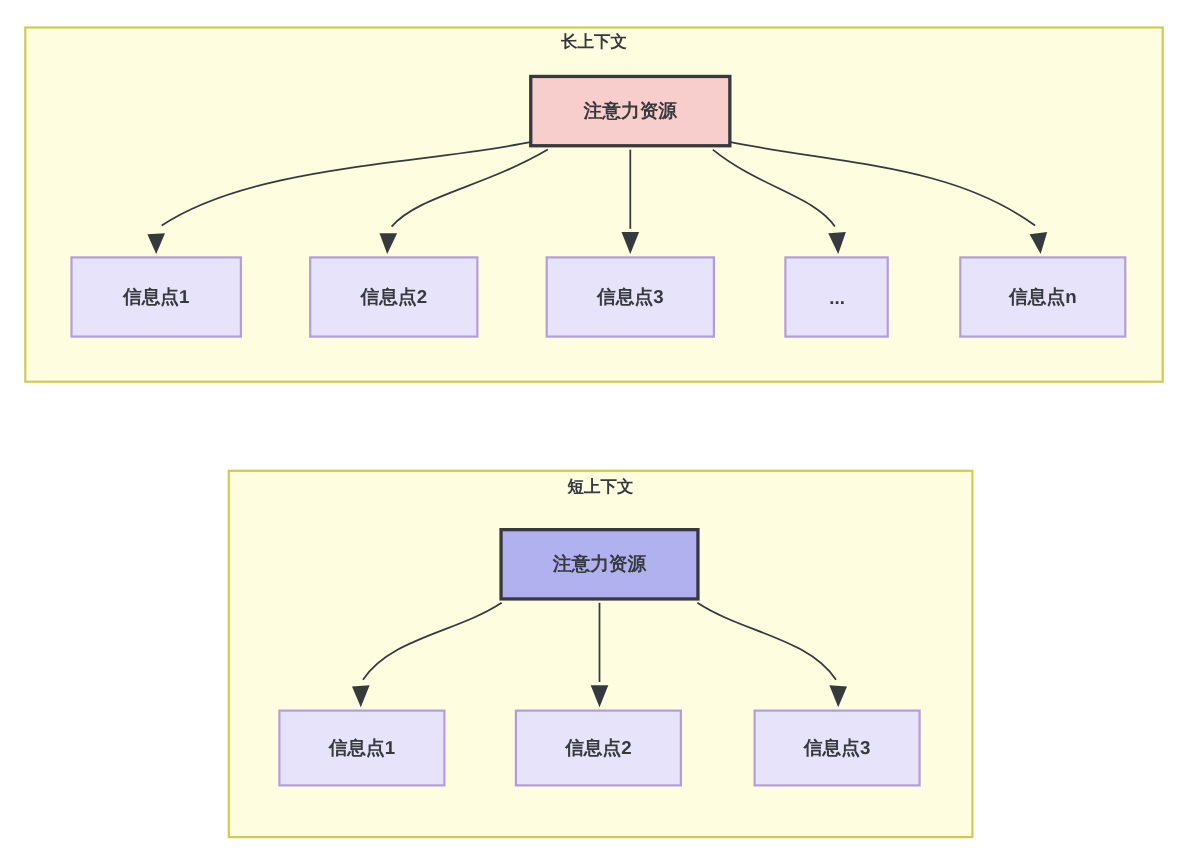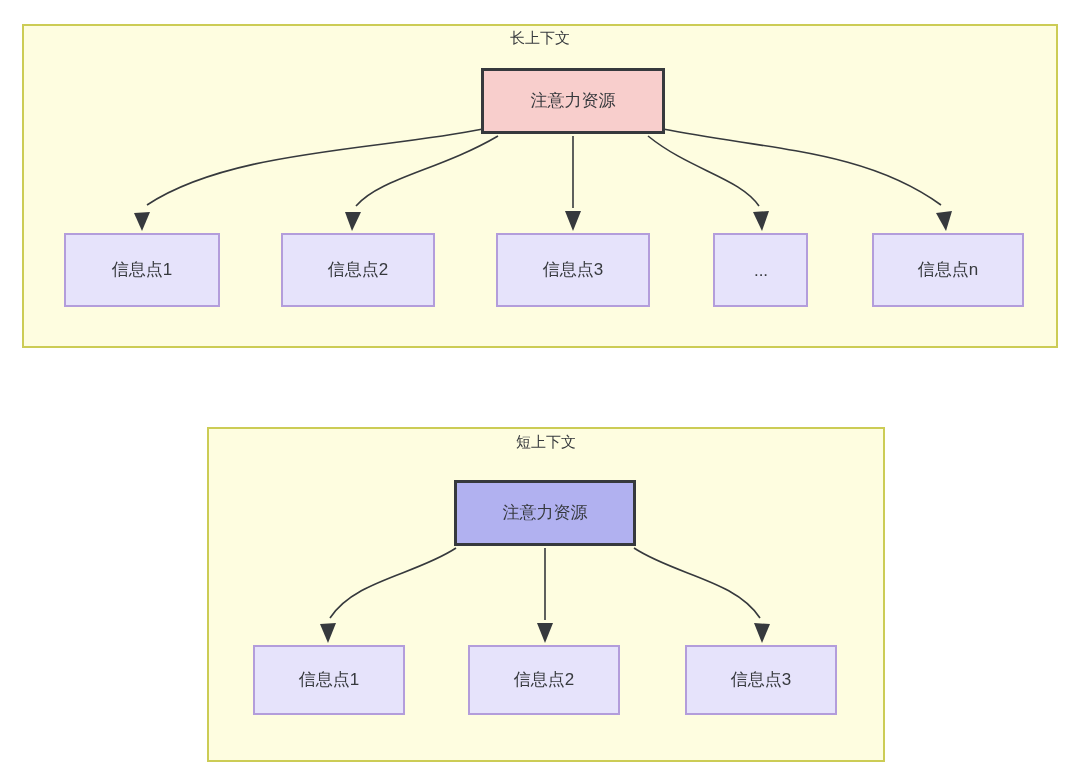--- a/index.html
+++ b/index.html
@@ -13,20 +13,21 @@
     font-family: "Liberation Sans", "DejaVu Sans", sans-serif;
     overflow: hidden;
     position: relative;
   }
   #stage {
     position: absolute;
     left: 0;
     top: 0;
     width: 1080px;
     height: 686px;
+    font-weight: bold;
   }
   svg.diagram {
     position: absolute;
     left: 0;
     top: 0;
     width: 1080px;
     height: 774px;
     display: block;
   }
   .container-rect {

